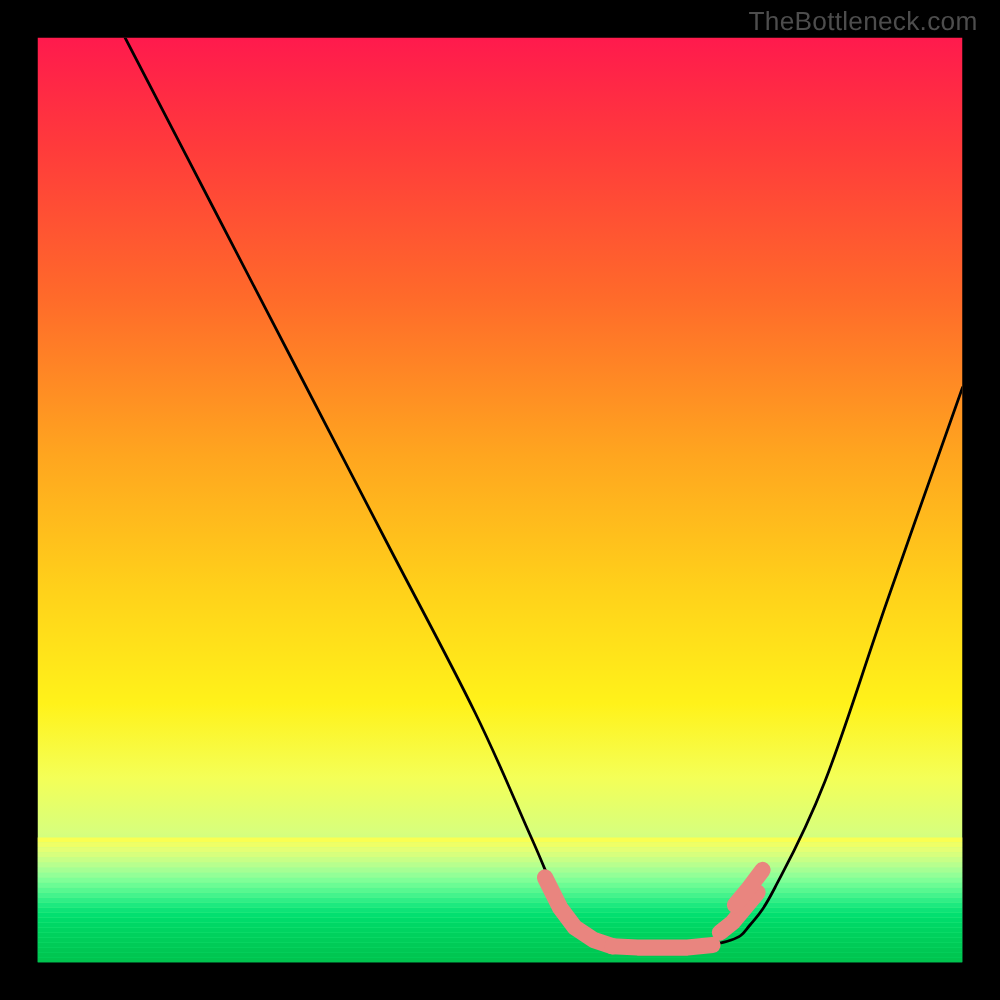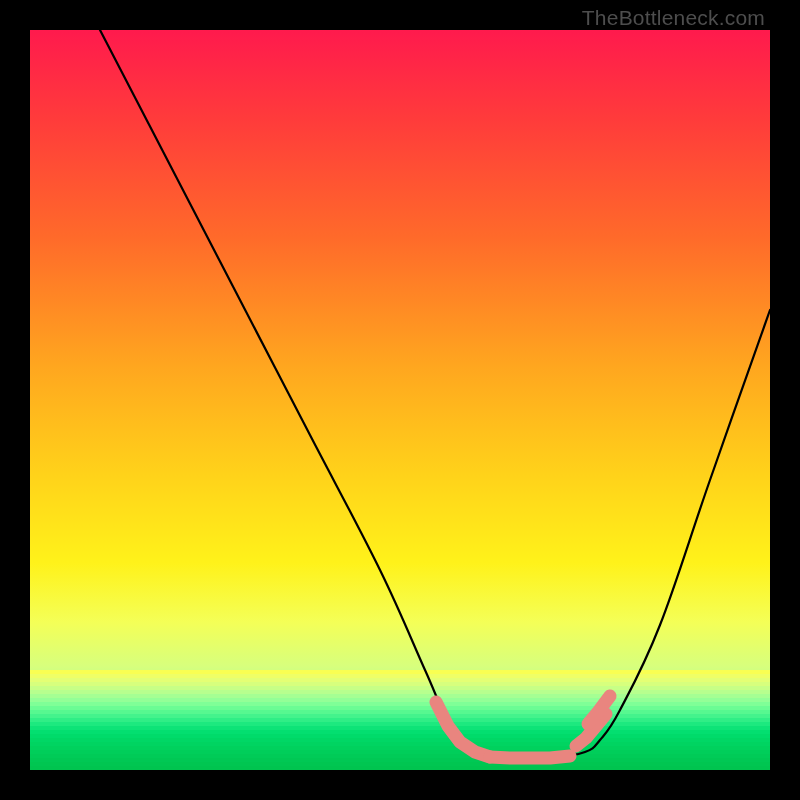--- a/index.html
+++ b/index.html
@@ -47,21 +47,21 @@
     bottom: 0;
     height: 100px;
     pointer-events: none;
   }
   .stripes div {
     height: 4px;
   }
   .watermark {
     position: absolute;
     top: 6px;
-    right: 35px;
+    right: 18px;
     font-family: Arial, Helvetica, sans-serif;
     font-size: 21px;
     color: #4d4d4d;
     letter-spacing: 0.2px;
     user-select: none;
   }
   svg {
     position: absolute;
     left: 0;
     top: 0;

